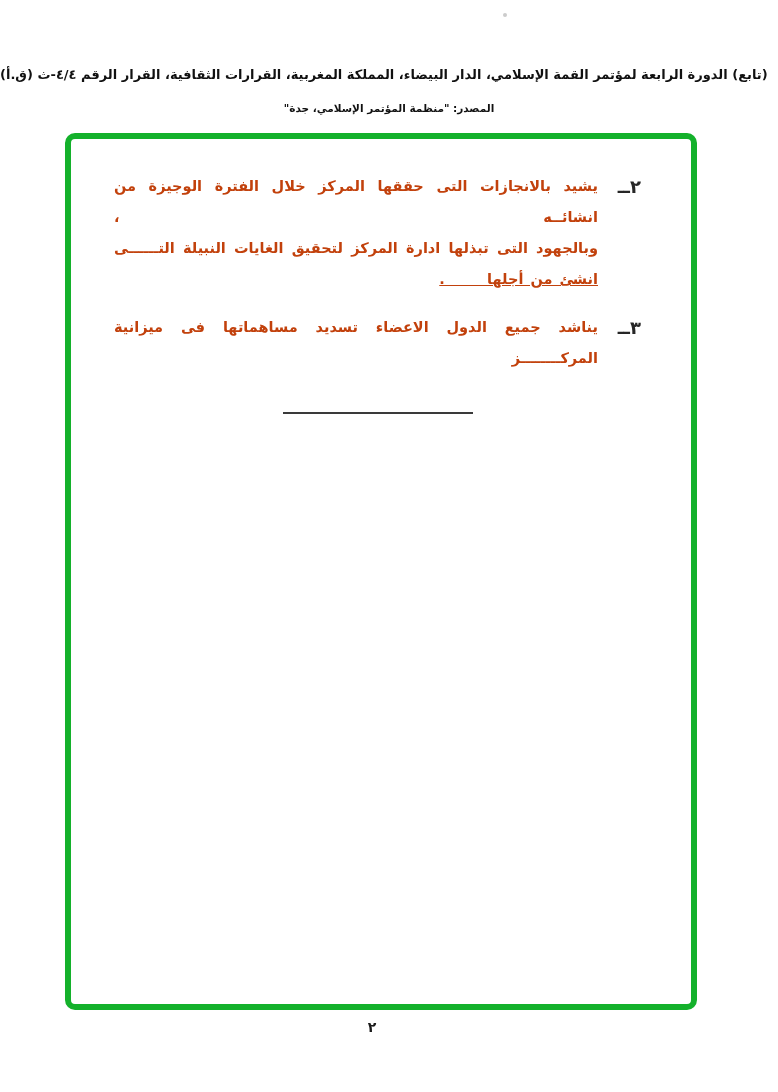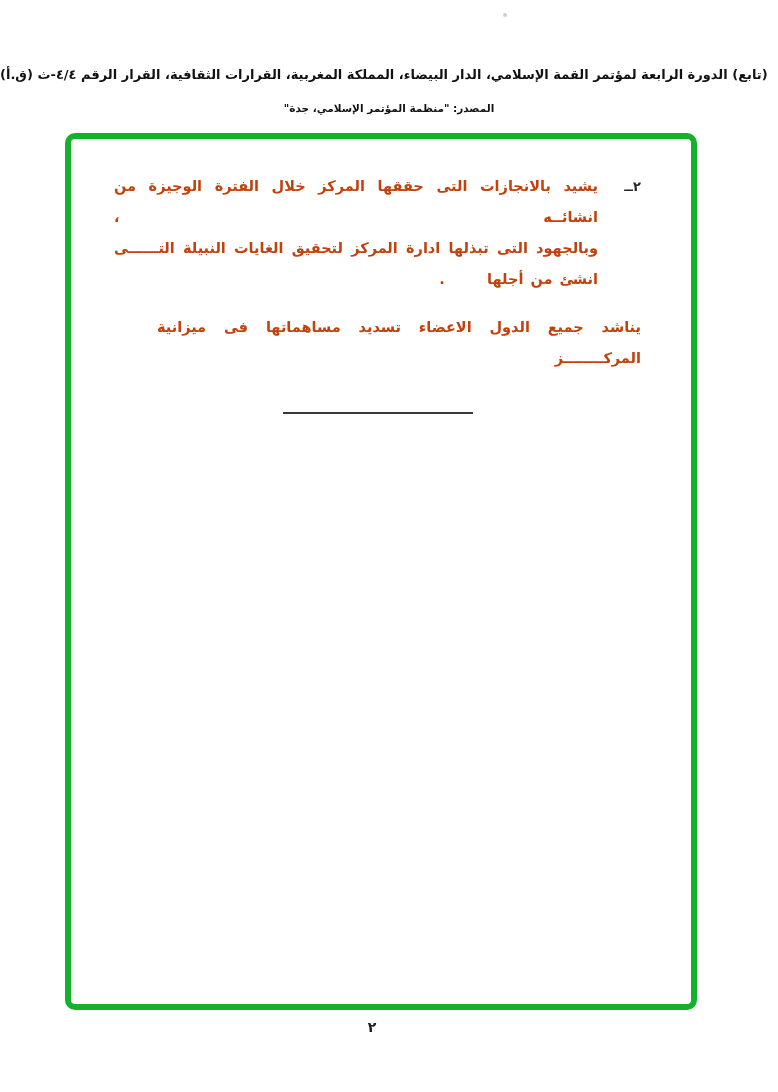--- a/index.html
+++ b/index.html
@@ -57,21 +57,21 @@
     direction: rtl;
   }
   .clause {
     display: flex;
     direction: rtl;
   }
   .clause + .clause { margin-top: 17px; }
   .clause-number {
     width: 43px;
     flex: 0 0 43px;
-    font-size: 13px;
+    font-size: 18px;
     line-height: 31px;
     font-weight: bold;
     color: #262626;
     letter-spacing: 0.5px;
   }
   .clause-text {
     width: 484px;
     flex: 0 0 484px;
     font-size: 14.5px;
     line-height: 31px;
@@ -85,20 +85,21 @@
   }
   .text-line.justified {
     text-align: justify;
     text-align-last: justify;
     text-justify: inter-word;
   }
   .text-line.final {
     text-align: right;
     text-align-last: right;
     white-space: pre-wrap;
+    text-decoration: underline;
   }
   .divider {
     position: absolute;
     left: 283px; top: 412px;
     width: 190px; height: 2px;
     background: #3a3a3a;
   }
   .page-number {
     position: absolute;
     top: 1017px;
@@ -128,20 +129,21 @@
       <div class="clause">
         <div class="clause-number">٢ــ</div>
         <div class="clause-text">
           <div class="text-line justified">يشيد بالانجازات التى حققها المركز خلال الفترة الوجيزة من انشائــه ،</div>
           <div class="text-line justified">وبالجهود التى تبذلها ادارة المركز لتحقيق الغايات النبيلة التــــــى</div>
           <div class="text-line final">انشئ من أجلها      .</div>
         </div>
       </div>
 
       <div class="clause">
+        <div class="clause-number">٣ــ</div>
         <div class="clause-text">
           <div class="text-line justified">يناشد جميع الدول الاعضاء تسديد مساهماتها فى ميزانية المركــــــــز</div>
         </div>
       </div>
 
     </div>
   </div>
 
   <div class="divider"></div>
 

